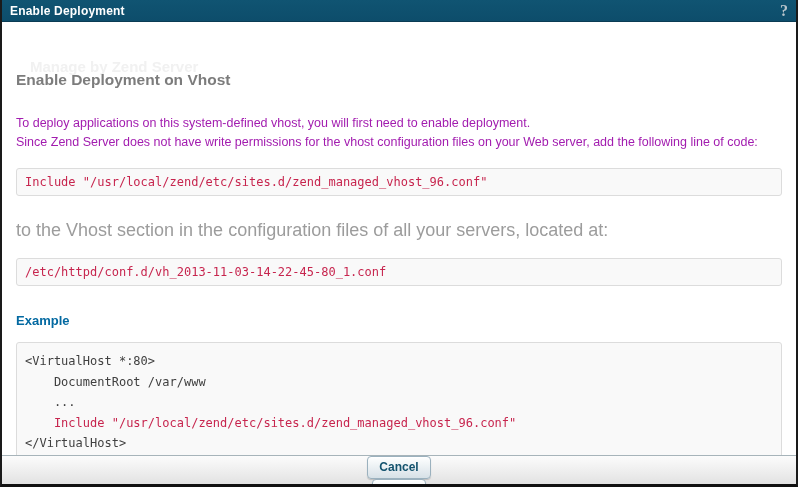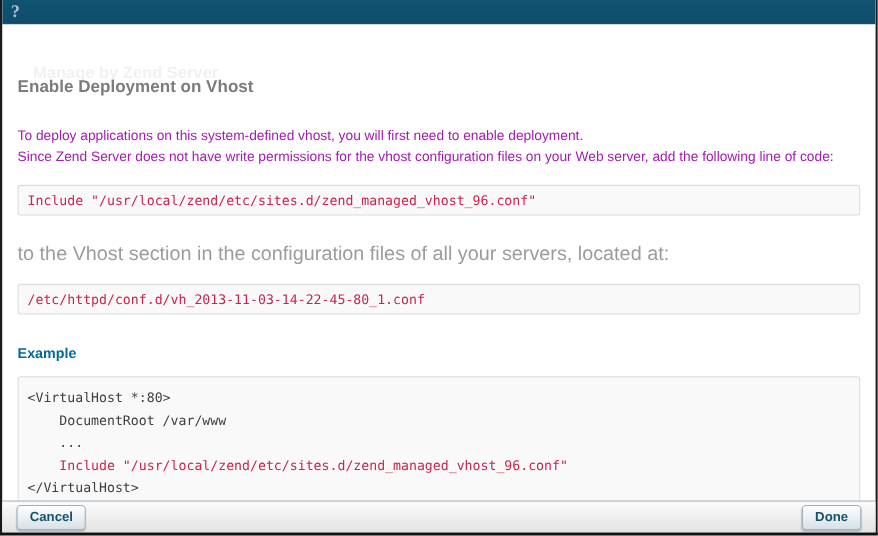--- a/index.html
+++ b/index.html
@@ -88,40 +88,42 @@
   .code-line.hl { color: #c7254e; }
 
   
   .footer {
     position: absolute; left: 0; right: 0; bottom: 0;
     height: 29px;
     background: linear-gradient(#fcfcfc, #e2e2e2);
     border-top: 1px solid #a7b4ba;
     display: flex; align-items: center; justify-content: space-between;
     padding: 0 13px;
+    flex-direction: column;
   }
   .btn {
     min-width: 52px;
     padding: 3px 11px 4px 11px;
     font-family: "Liberation Sans", sans-serif;
     font-size: 12px; font-weight: bold; color: #14536e;
     background: linear-gradient(#feffff, #d7e1e7);
     border: 1px solid #9bb1be;
     border-radius: 4px;
     box-shadow: 0 1px 1px rgba(0,0,0,0.18), inset 0 1px 0 #ffffff;
     cursor: pointer;
     text-align: center;
   }
 </style>
 </head>
 <body>
 
 <div class="window">
 
   <div class="titlebar">
+    <span class="title">Enable Deployment</span>
     <span class="help">?</span>
   </div>
 
   <div class="content">
 
     <div class="ghost-heading">Manage by Zend Server</div>
 
     <h1 class="page-title">Enable Deployment on Vhost</h1>
 
     <div class="intro">

